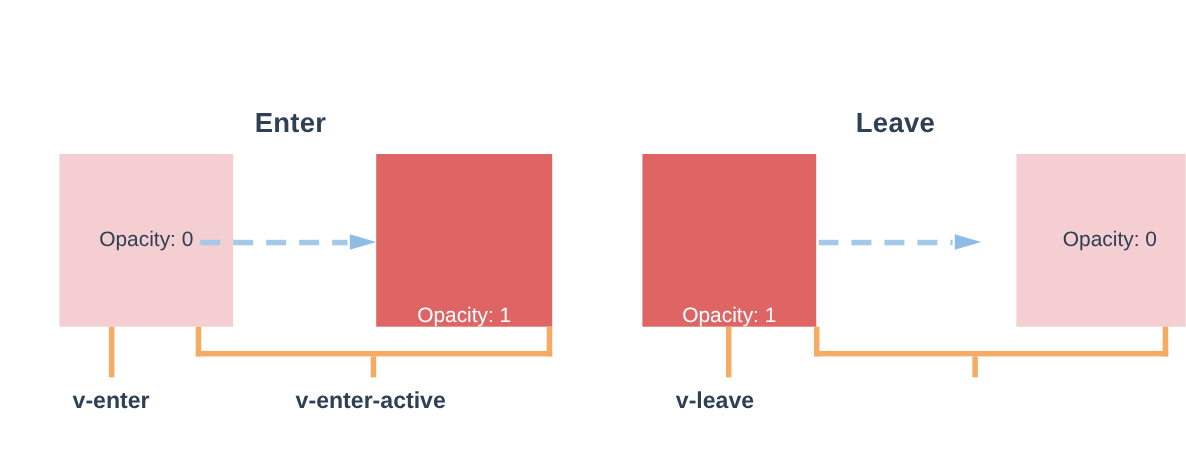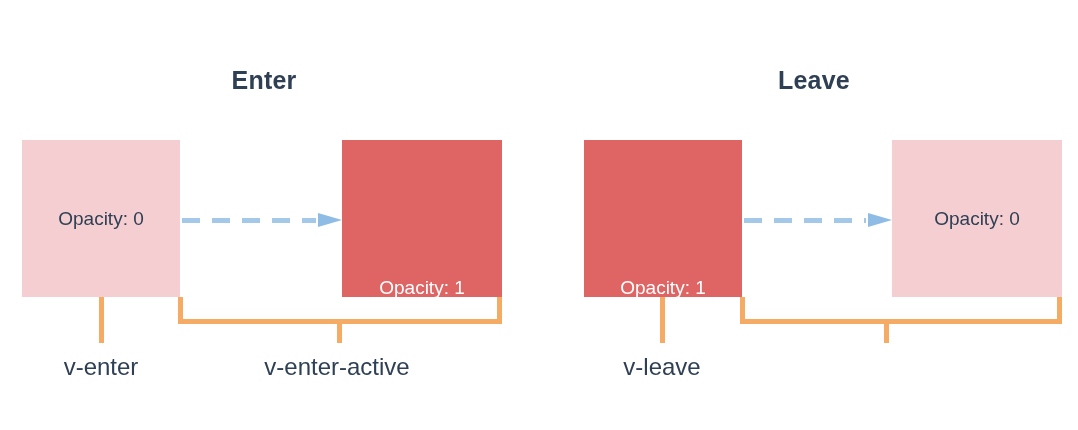--- a/index.html
+++ b/index.html
@@ -23,34 +23,35 @@
 
   
   .panel-title {
     position: absolute;
     text-align: center;
     font-size: 25px;
     font-weight: bold;
     color: #2f4055;
     letter-spacing: 0.2px;
     white-space: nowrap;
+    margin-top: 32px;
   }
   #title-enter { left: 0px;   top: 66px; width: 528px; }
   #title-leave { left: 550px; top: 66px; width: 528px; }
 
   
   .state-box {
     position: absolute;
     display: flex;
     align-items: center;
     justify-content: center;
     font-size: 19px;
     line-height: 1;
   }
-  .state-box.pink { background: #f5ced1; color: #2f4055; }
+  .state-box.pink { background: #f5ced1; color: #2f4055; margin-left: 32px; }
   .state-box.red  { background: #df6565; color: #ffffff; align-items: flex-end; }
 
   #enter-box-start { left: 22px;  top: 140px; width: 158px; height: 157px; }
   #enter-box-end   { left: 342px; top: 140px; width: 160px; height: 157px; }
   #leave-box-start { left: 584px; top: 140px; width: 158px; height: 157px; }
   #leave-box-end   { left: 892px; top: 140px; width: 170px; height: 157px; }
 
   .box-label { display: block; }
 
   
@@ -110,28 +111,28 @@
   
   #leave-tick        { left: 660px; top: 297px; height: 46px; }
   
   #leave-bracket     { left: 740px; top: 297px; width: 322px; height: 27px; }
   #leave-bracket-stem{ left: 884px; top: 324px; height: 19px; }
 
   
   .class-label {
     position: absolute;
     text-align: center;
-    font-size: 24px;
-    font-weight: normal;
+    font-size: 21px;
+    font-weight: bold;
     color: #2f4055;
     white-space: nowrap;
   }
   #label-v-enter        { left: 21px;  top: 353px; width: 160px; }
   #label-v-enter-active { left: 236px; top: 353px; width: 202px; }
-  #label-v-leave        { left: 582px; top: 353px; width: 160px; }
+  #label-v-leave        { left: 570px; top: 353px; width: 160px; }
   #label-v-leave-active { left: 783px; top: 353px; width: 202px; }
 </style>
 </head>
 <body>
 
 <div class="canvas">
 
   <div id="title-enter" class="panel-title">Enter</div>
 
   <div id="enter-box-start" class="state-box pink">

